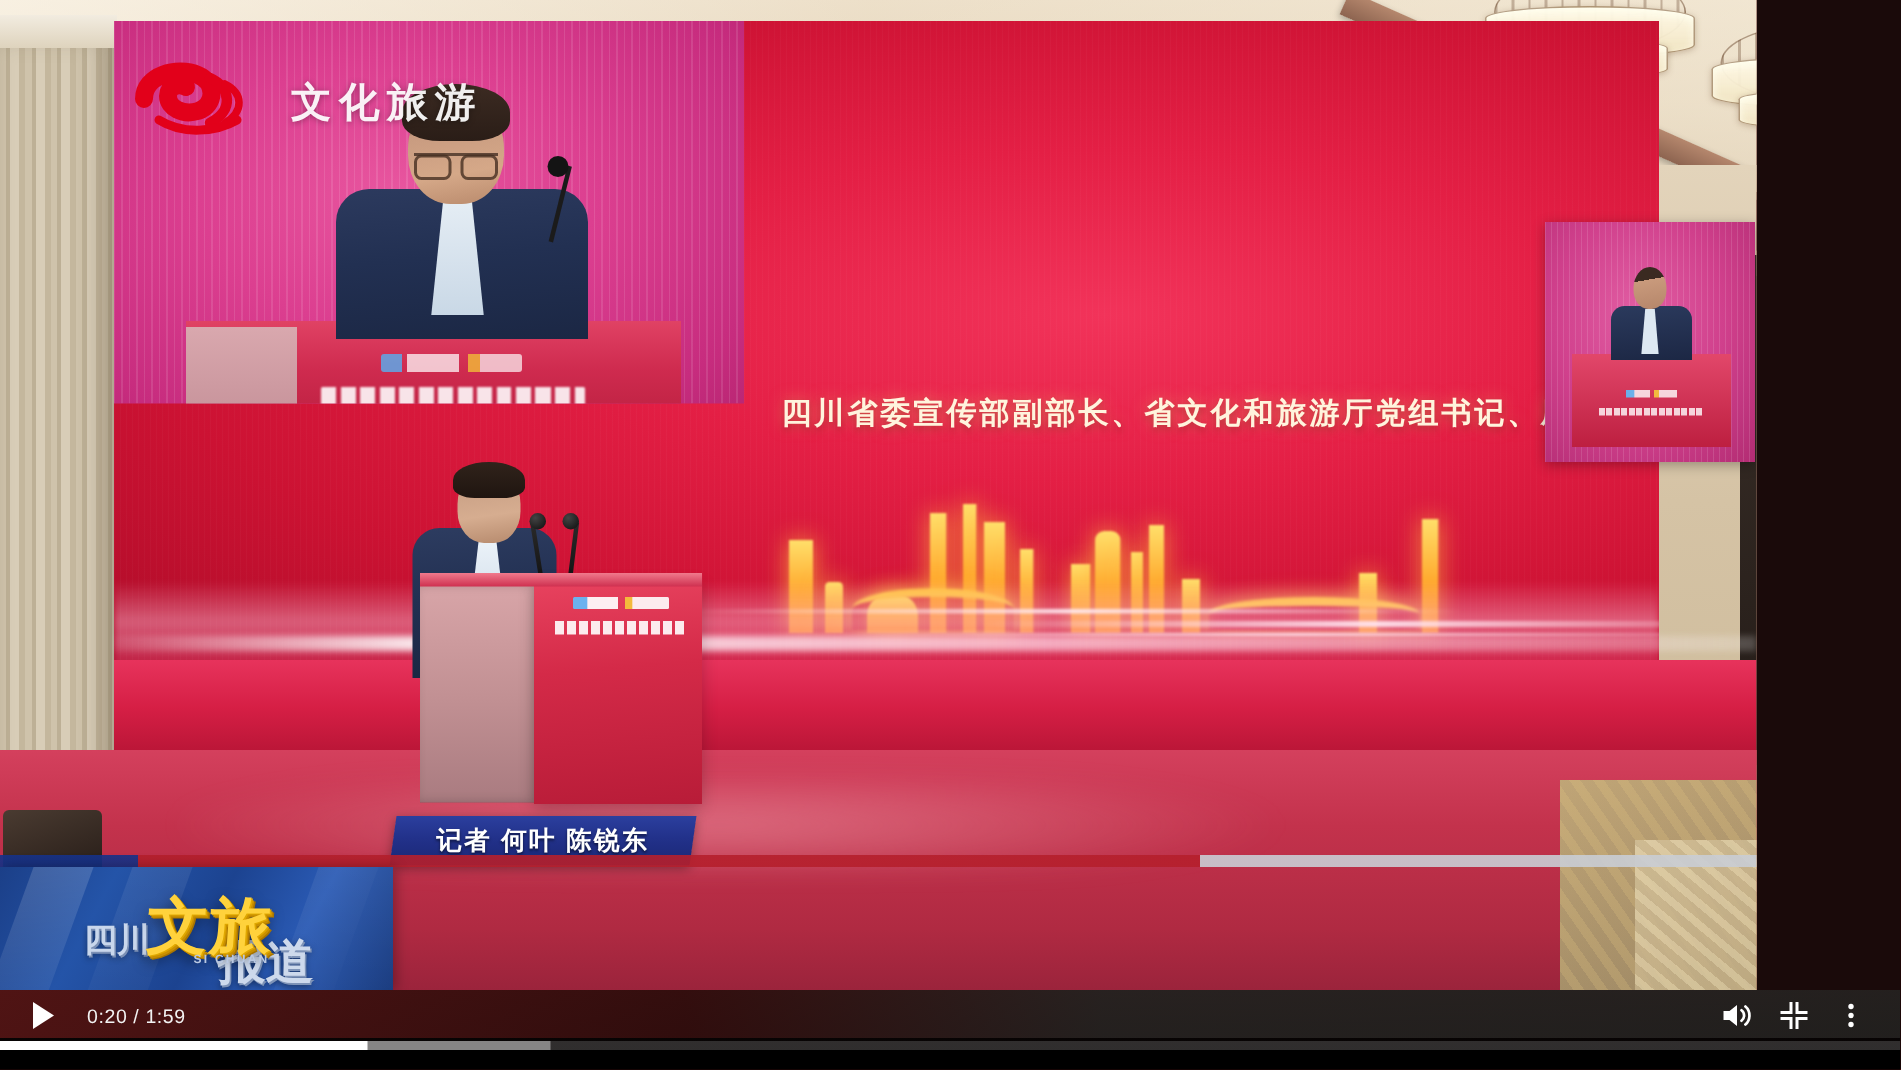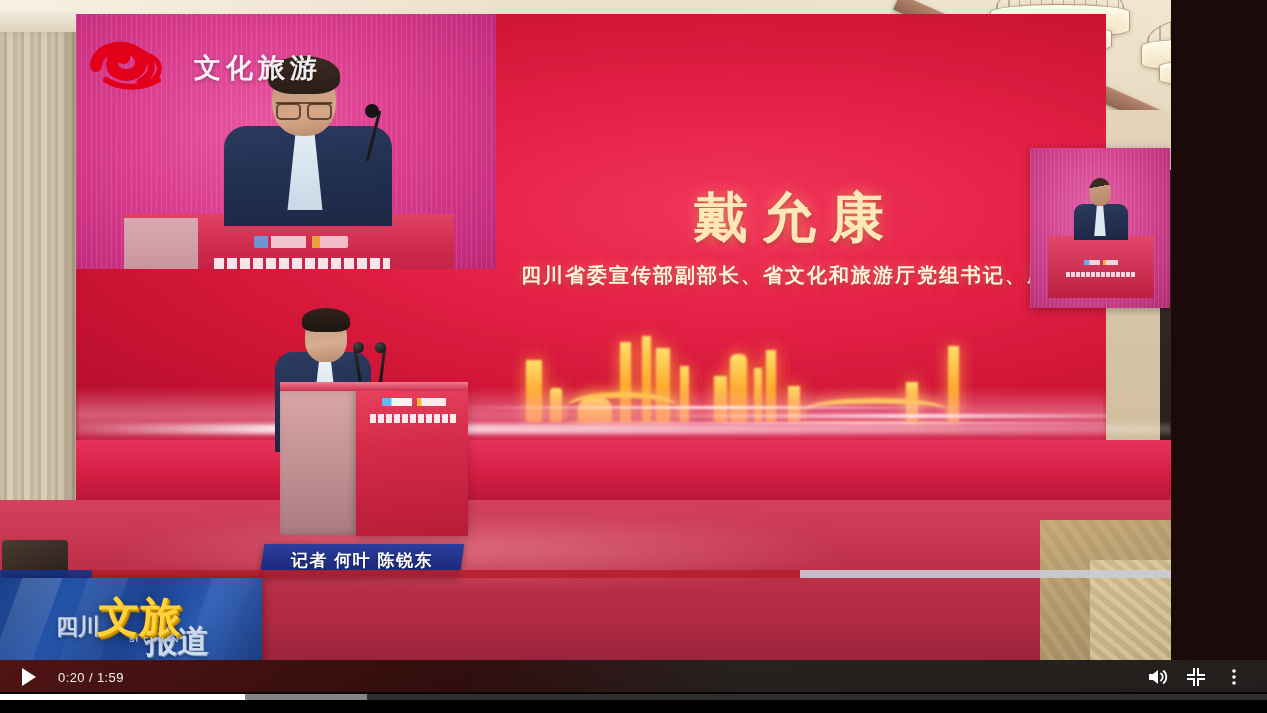--- a/index.html
+++ b/index.html
@@ -534,21 +534,20 @@
         <div class="sky-b" style="left:390px; width:12px; height:40px;"></div>
         <div class="sky-b" style="left:432px; width:11px; height:76px;"></div>
         <div class="sky-arc" style="left:52px;  width:108px; height:28px;"></div>
         <div class="sky-arc" style="left:290px; width:140px; height:22px;"></div>
         <div class="light-streak" style="left:-60px; top:92px; width:520px;"></div>
         <div class="light-streak" style="left:140px; top:100px; width:520px; height:4px;"></div>
         <div class="light-streak" style="left:40px;  top:108px; width:620px; height:2px;"></div>
       </div>
       <div class="floor-glow"></div>
 
-      <div class="led-name">戴允康</div>
       <div class="led-title">四川省委宣传部副部长、省文化和旅游厅党组书记、厅长</div>
     </div>
 
     <div class="led-side">
       <div class="scan"></div>
       <div class="ls-podium"></div>
       <div class="ls-body"></div>
       <div class="ls-shirt"></div>
       <div class="ls-head"></div>
       <div class="ls-logos"></div>

